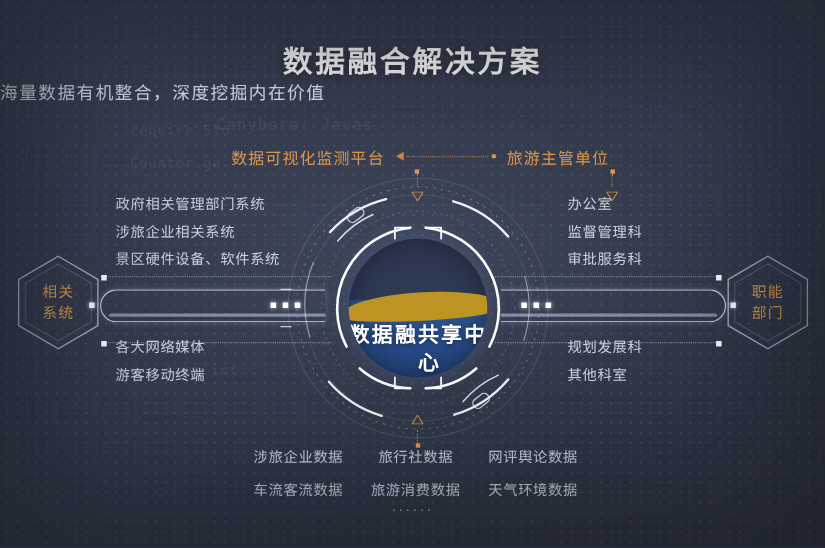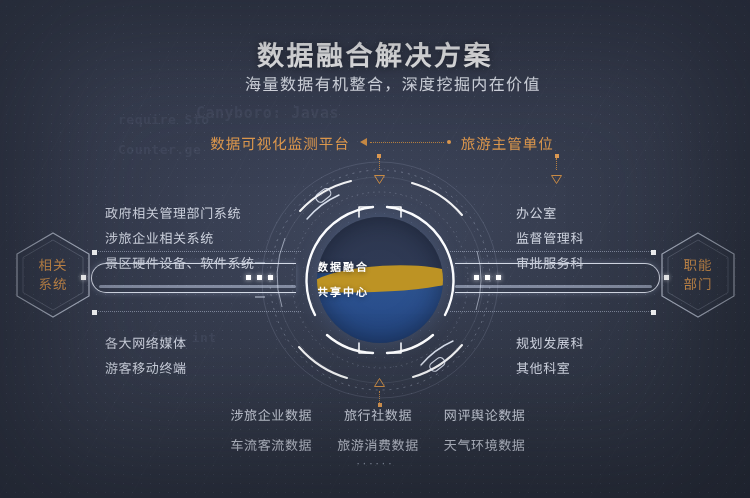--- a/index.html
+++ b/index.html
@@ -42,22 +42,22 @@
   }
 
   
   .title{
     position:absolute;left:0;right:0;top:24px;text-align:center;
     font-size:27px;font-weight:bold;color:#ffffff;letter-spacing:2.5px;
     text-shadow:0 1px 8px rgba(0,0,0,.45);
     margin-top:10px;
   }
   .subtitle{
-    position:absolute;left:0;right:0;top:71px;text-align:center;
-    font-size:16px;color:#e2e6ef;letter-spacing:1.4px;padding-left:36px;
+    position:absolute;left:0;right:0;top:71px;
+    font-size:16px;color:#e2e6ef;letter-spacing:1.4px;
   }
 
   
   .toprow{
     position:absolute;top:131px;left:14px;right:0;height:22px;
     display:flex;align-items:center;justify-content:center;gap:0;
   }
   .olabel{font-size:14.5px;color:#e09a4e;letter-spacing:1px;white-space:nowrap;}
   .dotarrow{display:flex;align-items:center;gap:3px;margin:0 10px;}
   .dotarrow .tri{
@@ -69,21 +69,21 @@
   }
   .dotarrow .enddot{width:4px;height:4px;background:#e09a4e;border-radius:50%;}
 
   
   .vmark{position:absolute;display:flex;flex-direction:column;align-items:center;}
   .vmark .sq{width:4px;height:4px;background:#dd9a52;}
   .vmark .vline{width:0;border-left:1px dotted #bb8242;height:12px;}
   .tri-down{width:0;height:0;border-left:5.5px solid transparent;border-right:5.5px solid transparent;border-top:9px solid #c98b45;}
 
   
-  .itemlist{position:absolute;margin-top:28px;}
+  .itemlist{position:absolute;}
   .itemlist .li{
     font-size:13px;color:#ccd1dd;letter-spacing:.6px;line-height:25px;white-space:nowrap;
   }
   .left-top{left:105px;top:173px;}
   .left-bot{left:105px;top:303px;}
   .right-top{left:516px;top:173px;}
   .right-bot{left:516px;top:303px;}
 
   
   .botgrid{
@@ -142,23 +142,23 @@
     background:linear-gradient(180deg,#2e3850 0%,#2f3a55 44%,#2f558f 44.5%,#2a4f8d 70%,#24467f 100%);
     overflow:hidden;
     box-shadow:0 0 22px rgba(120,160,230,.22), inset 0 0 26px rgba(10,16,30,.5);
   }
   .wave{
     position:absolute;left:-6%;top:50%;width:118%;height:26px;
     background:#bd9324;border-radius:50% 50% 46% 54% / 70% 66% 34% 30%;
     transform:translateY(-55%) rotate(-3.2deg);
   }
   .spheretxt{
-    position:absolute;inset:0;display:flex;flex-direction:column;
-    align-items:flex-start;justify-content:center;
-    font-size:11px;font-weight:bold;color:#ffffff;letter-spacing:2px;line-height:25px;
+    position:absolute;inset:0;display:flex;flex-direction:row;
+    align-items:flex-end;justify-content:center;
+    font-size:19px;font-weight:bold;color:#ffffff;letter-spacing:2px;line-height:25px;
     text-shadow:0 1px 5px rgba(0,0,0,.45);z-index:3;
   }
 </style>
 </head>
 <body>
 
 <div id="stage">
 
   <div class="dots"></div>
   <div class="streaks"></div>

